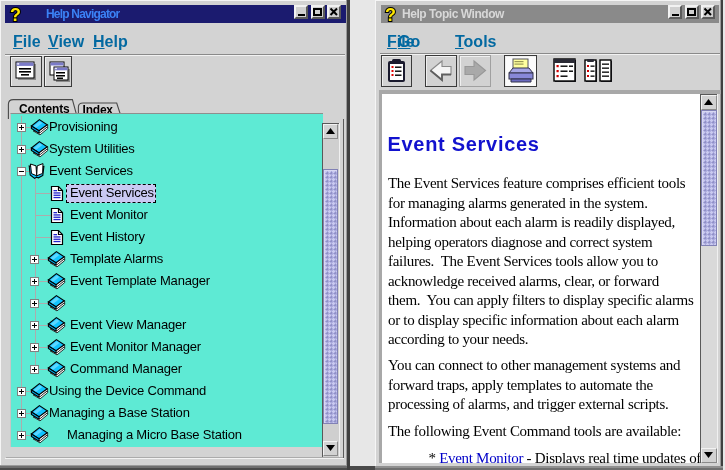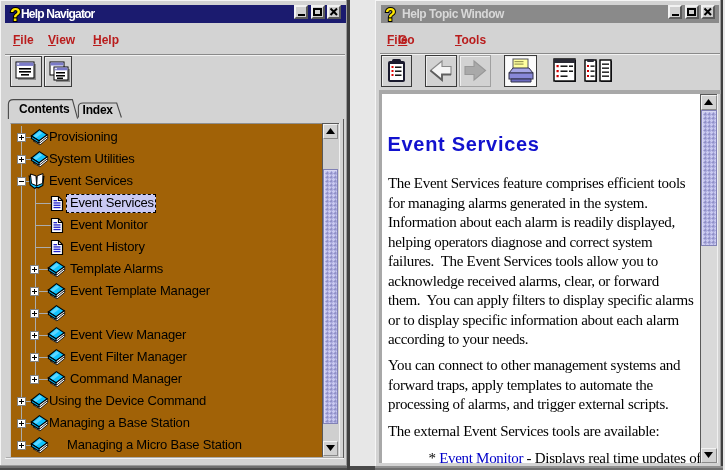--- a/index.html
+++ b/index.html
@@ -4,21 +4,21 @@
   html,body{margin:0;padding:0;}
   body{width:725px;height:470px;overflow:hidden;position:relative;background:#E7E7E7;
        font-family:"Liberation Sans",sans-serif;}
   .abs{position:absolute;}
   .win{position:absolute;background:#D3D3D3;}
   .tbar{position:absolute;height:18px;}
   .ttext{position:absolute;font-weight:bold;font-size:12px;letter-spacing:-0.45px;line-height:18px;}
   .wbtn{position:absolute;top:0;width:14px;height:14px;background:#D0D0D0;
         border-top:2px solid #F2F2F2;border-left:2px solid #F2F2F2;
         border-right:2px solid #5A5A5A;border-bottom:2px solid #5A5A5A;box-sizing:border-box;}
-  .menuitem{position:absolute;font-weight:bold;font-size:12px;color:#b91c1c;white-space:pre;}
+  .menuitem{position:absolute;font-weight:bold;font-size:16px;color:#0369a1;white-space:pre;}
   .menuitem u{text-decoration:underline;}
   .tbtn{position:absolute;border:1px solid #3A3A3A;background:#D2D2D2;box-sizing:border-box;
         box-shadow:inset 1px 1px 0 #EFEFEF;}
   .treelabel{position:absolute;font-size:13px;letter-spacing:-0.2px;color:#000;white-space:pre;line-height:15px;}
   .scrollbtn{position:absolute;background:#D2D2D2;box-sizing:border-box;
      border-top:1px solid #F2F2F2;border-left:1px solid #F2F2F2;
      border-right:1px solid #8A8A8A;border-bottom:1px solid #8A8A8A;}
   .scrollbtn svg{display:block;margin:3px auto 0;}
   .thumb{position:absolute;box-sizing:border-box;border:1px solid #8181B5;
      background-color:#A9A9DC;
@@ -41,21 +41,21 @@
 <div class="abs" style="left:347px;top:0;width:3px;height:470px;background:#3F3F3F;"></div>
 
 <div class="abs" style="left:0;top:465px;width:347px;height:1.4px;background:#9A9A9A;"></div>
 <div class="abs" style="left:0;top:466.3px;width:347px;height:1.7px;background:#6F6F6F;"></div>
 <div class="abs" style="left:0;top:468px;width:347px;height:2px;background:#4A4A4A;"></div>
 
 <div class="tbar" style="left:5px;top:5px;width:341px;background:#1B1B6F;">
   <svg class="abs" style="left:2px;top:0px;" width="17" height="18" viewBox="0 0 17 18">
     <text x="8.5" y="15.5" font-family="Liberation Sans" font-size="18" font-weight="bold" text-anchor="middle" fill="#FFE600" stroke="#000" stroke-width="2" paint-order="stroke">?</text>
   </svg>
-  <div class="ttext" style="left:16px;color:#ffffff;letter-spacing:-0.8px;">Help Navigator</div>
+  <div class="ttext" style="left:41px;color:#3b82f6;letter-spacing:-0.8px;">Help Navigator</div>
   <div class="wbtn" style="left:289px;">
       <div class="abs" style="left:1.5px;top:7px;width:7px;height:2.2px;background:#000;"></div>
     </div>
   <div class="wbtn" style="left:305.5px;">
       <div class="abs" style="left:0.8px;top:0.8px;width:8.4px;height:8.4px;border:2px solid #000;box-sizing:border-box;"></div>
     </div>
   <div class="wbtn" style="left:322px;">
     <svg width="10" height="10" style="display:block;margin:0 auto;">
         <path d="M1.5,1.5 L8,8 M8,1.5 L1.5,8" stroke="#000" stroke-width="2"></path>
       </svg>
@@ -98,21 +98,21 @@
   <path d="M3.4,23 L3.4,8.2 Q3.4,3.6 8.4,3.6 L67.4,3.6 L72.6,22.6" fill="#D3D3D3" stroke="#4A4A4A" stroke-width="1.1"></path>
   <text x="14" y="17.4" font-size="12" font-weight="bold" letter-spacing="-0.2" fill="#000">Contents</text>
   <text x="77.5" y="18.4" font-size="12" font-weight="bold" letter-spacing="-0.2" fill="#000">Index</text>
 </svg>
 <div class="hline" style="left:5px;top:118.5px;width:339px;background:#F4F4F4;z-index:-1;"></div>
 
 <div class="vline" style="left:343px;top:119px;height:339px;background:#5A5A5A;"></div>
 <div class="hline" style="left:6px;top:456.5px;width:337px;background:#ABABAB;"></div>
 <div class="hline" style="left:5px;top:457.5px;width:339px;background:#F2F2F2;"></div>
 
-<div class="abs" id="tree" style="left:10px;top:123px;width:312px;height:332.5px;background:#a16207;
+<div class="abs" id="tree" style="left:10px;top:113px;width:312px;height:332.5px;background:#5eead4;
      border-top:1px solid #8E8E8E;border-left:1px solid #C6C6C6;overflow:hidden;box-sizing:content-box;">
 <div class="vline" style="left:10.0px;top:2.0px;height:319.0px;background:#ACACAC;"></div>
 <div class="vline" style="left:23.5px;top:65.0px;height:190.0px;background:#ACACAC;"></div>
 <div class="hline" style="left:10.0px;top:12.5px;width:10.5px;background:#ACACAC;"></div>
 <div class="abs" style="left:5.5px;top:8.5px;width:7px;height:7px;background:#FFF;border:1px solid #808080;box-sizing:content-box;"></div>
 <div class="hline" style="left:7.5px;top:12.5px;width:5px;background:#000;"></div>
 <div class="vline" style="left:9.5px;top:10.5px;height:5px;background:#000;"></div>
 <svg class="abs" style="left:18.5px;top:4.0px;" width="19" height="18" viewBox="0 0 19 18">
 <polygon points="3.2,12.9 10,16.9 17.7,10.6 17.7,8.9 10,13.1" fill="#FFFFFF" stroke="#000" stroke-width="0.8"></polygon>
 <polygon points="3.2,10.7 10,14.7 17.7,8.4 17.7,6.7 10,10.9" fill="#FFFFFF" stroke="#000" stroke-width="0.8"></polygon>
@@ -224,21 +224,21 @@
 <div class="abs" style="left:19.0px;top:228.5px;width:7px;height:7px;background:#FFF;border:1px solid #808080;box-sizing:content-box;"></div>
 <div class="hline" style="left:21.0px;top:232.5px;width:5px;background:#000;"></div>
 <div class="vline" style="left:23.0px;top:230.5px;height:5px;background:#000;"></div>
 <svg class="abs" style="left:36.0px;top:224.0px;" width="19" height="18" viewBox="0 0 19 18">
 <polygon points="3.2,12.9 10,16.9 17.7,10.6 17.7,8.9 10,13.1" fill="#FFFFFF" stroke="#000" stroke-width="0.8"></polygon>
 <polygon points="3.2,10.7 10,14.7 17.7,8.4 17.7,6.7 10,10.9" fill="#FFFFFF" stroke="#000" stroke-width="0.8"></polygon>
 <polygon points="1.4,8 9.4,1.6 17.2,6.8 9,12.8" fill="#10C4FF" stroke="#000" stroke-width="1.1"></polygon>
 <polygon points="1.4,8 1.4,10.4 9,15.2 9,12.8" fill="#00B2F2" stroke="#000" stroke-width="1.1"></polygon>
 <polygon points="3.6,8 9.6,3.2 12.4,5 6.2,9.8" fill="#5CD6FF"></polygon>
 </svg>
-<div class="treelabel" style="left:59.0px;top:224.5px;">Event Filter Manager</div>
+<div class="treelabel" style="left:59.0px;top:224.5px;">Event Monitor Manager</div>
 <div class="hline" style="left:23.5px;top:254.5px;width:14.5px;background:#ACACAC;"></div>
 <div class="abs" style="left:19.0px;top:250.5px;width:7px;height:7px;background:#FFF;border:1px solid #808080;box-sizing:content-box;"></div>
 <div class="hline" style="left:21.0px;top:254.5px;width:5px;background:#000;"></div>
 <div class="vline" style="left:23.0px;top:252.5px;height:5px;background:#000;"></div>
 <svg class="abs" style="left:36.0px;top:246.0px;" width="19" height="18" viewBox="0 0 19 18">
 <polygon points="3.2,12.9 10,16.9 17.7,10.6 17.7,8.9 10,13.1" fill="#FFFFFF" stroke="#000" stroke-width="0.8"></polygon>
 <polygon points="3.2,10.7 10,14.7 17.7,8.4 17.7,6.7 10,10.9" fill="#FFFFFF" stroke="#000" stroke-width="0.8"></polygon>
 <polygon points="1.4,8 9.4,1.6 17.2,6.8 9,12.8" fill="#10C4FF" stroke="#000" stroke-width="1.1"></polygon>
 <polygon points="1.4,8 1.4,10.4 9,15.2 9,12.8" fill="#00B2F2" stroke="#000" stroke-width="1.1"></polygon>
 <polygon points="3.6,8 9.6,3.2 12.4,5 6.2,9.8" fill="#5CD6FF"></polygon>
@@ -408,21 +408,21 @@
 them.&nbsp; You can apply filters to display specific alarms<br>
 or to display specific information about each alarm<br>
 according to your needs.
   </div>
   <div class="abs" style="left:6.5px;top:262.4px;width:330px;font-family:'Liberation Serif',serif;font-size:15px;letter-spacing:-0.3px;line-height:19.5px;color:#000;">
 You can connect to other management systems and<br>
 forward traps, apply templates to automate the<br>
 processing of alarms, and trigger external scripts.
   </div>
   <div class="abs" style="left:6.5px;top:328.4px;width:330px;font-family:'Liberation Serif',serif;font-size:15px;letter-spacing:-0.3px;line-height:19.5px;color:#000;">
-The external Event Services tools are available:
+The following Event Command tools are available:
   </div>
   <div class="abs" style="left:47px;top:355.4px;width:280px;font-family:'Liberation Serif',serif;font-size:15px;letter-spacing:-0.3px;line-height:19.5px;color:#000;">
 * <span style="color:#0000C8;text-decoration:underline;">Event Monitor</span> - Displays real time updates of
   </div>
 </div>
 
 <div class="abs" style="left:700px;top:94px;width:17px;height:369px;background:#D9D9D9;
      border-left:1px solid #595959;border-top:1px solid #595959;box-sizing:border-box;"></div>
 <div class="scrollbtn" style="left:701px;top:95px;width:15.5px;height:15px;">
   <svg width="9" height="6">

